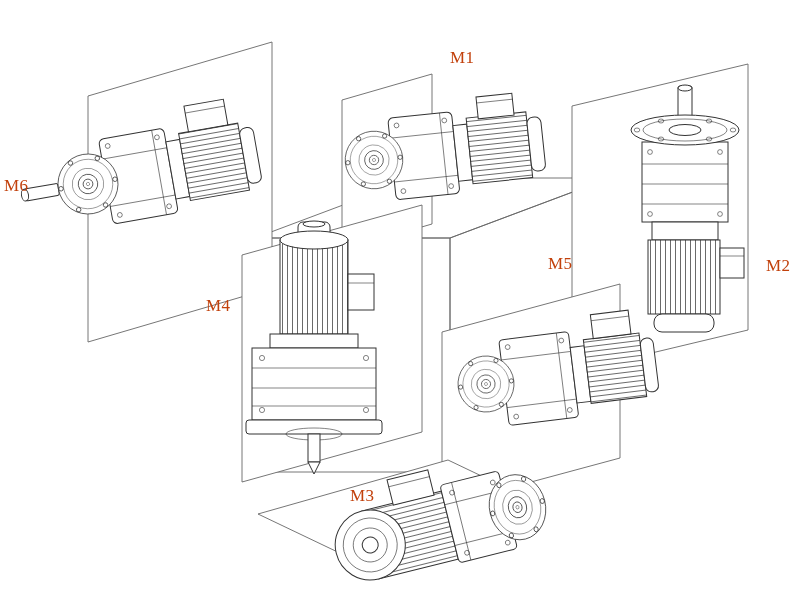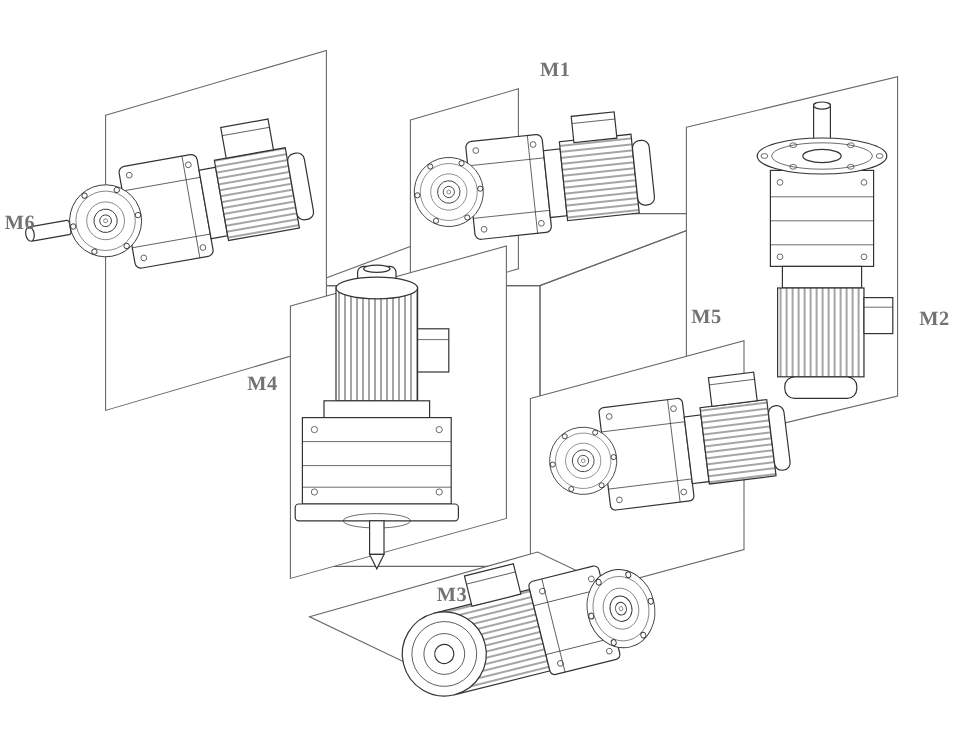--- a/index.html
+++ b/index.html
@@ -1,25 +1,25 @@
 <!DOCTYPE html>
 <html><head>
 <meta charset="utf-8">
 <style>
   *{margin:0;padding:0;box-sizing:border-box}
   html,body{background:#ffffff}
   body{font-family:"Liberation Serif", serif}
   .stage{position:relative;width:800px;height:613px;background:#fff;overflow:hidden}
   .stage svg{position:absolute;left:0;top:0}
-  .pos-label{position:absolute;font-size:17px;font-weight:700;color:#737373;letter-spacing:.4px}
+  .pos-label{position:absolute;font-size:17px;font-weight:400;color:#c2410c;letter-spacing:.4px}
   .l-m1{left:450px;top:48px}
   .l-m2{left:766px;top:256px}
-  .l-m3{left:364px;top:486px}
-  .l-m4{left:206px;top:310px}
-  .l-m5{left:576px;top:254px}
+  .l-m3{left:350px;top:486px}
+  .l-m4{left:206px;top:296px}
+  .l-m5{left:548px;top:254px}
   .l-m6{left:4px;top:176px}
   .ln{fill:none;stroke:#333;stroke-width:1}
   .wh{fill:#fff;stroke:#333;stroke-width:1}
   .thin{stroke-width:.6}
   .fins{stroke:#333;stroke-width:1}
   .plane{fill:#fff;stroke:#666;stroke-width:.9}
   .cube{fill:none;stroke:#666;stroke-width:.9}
 </style>
 </head>
 <body>

